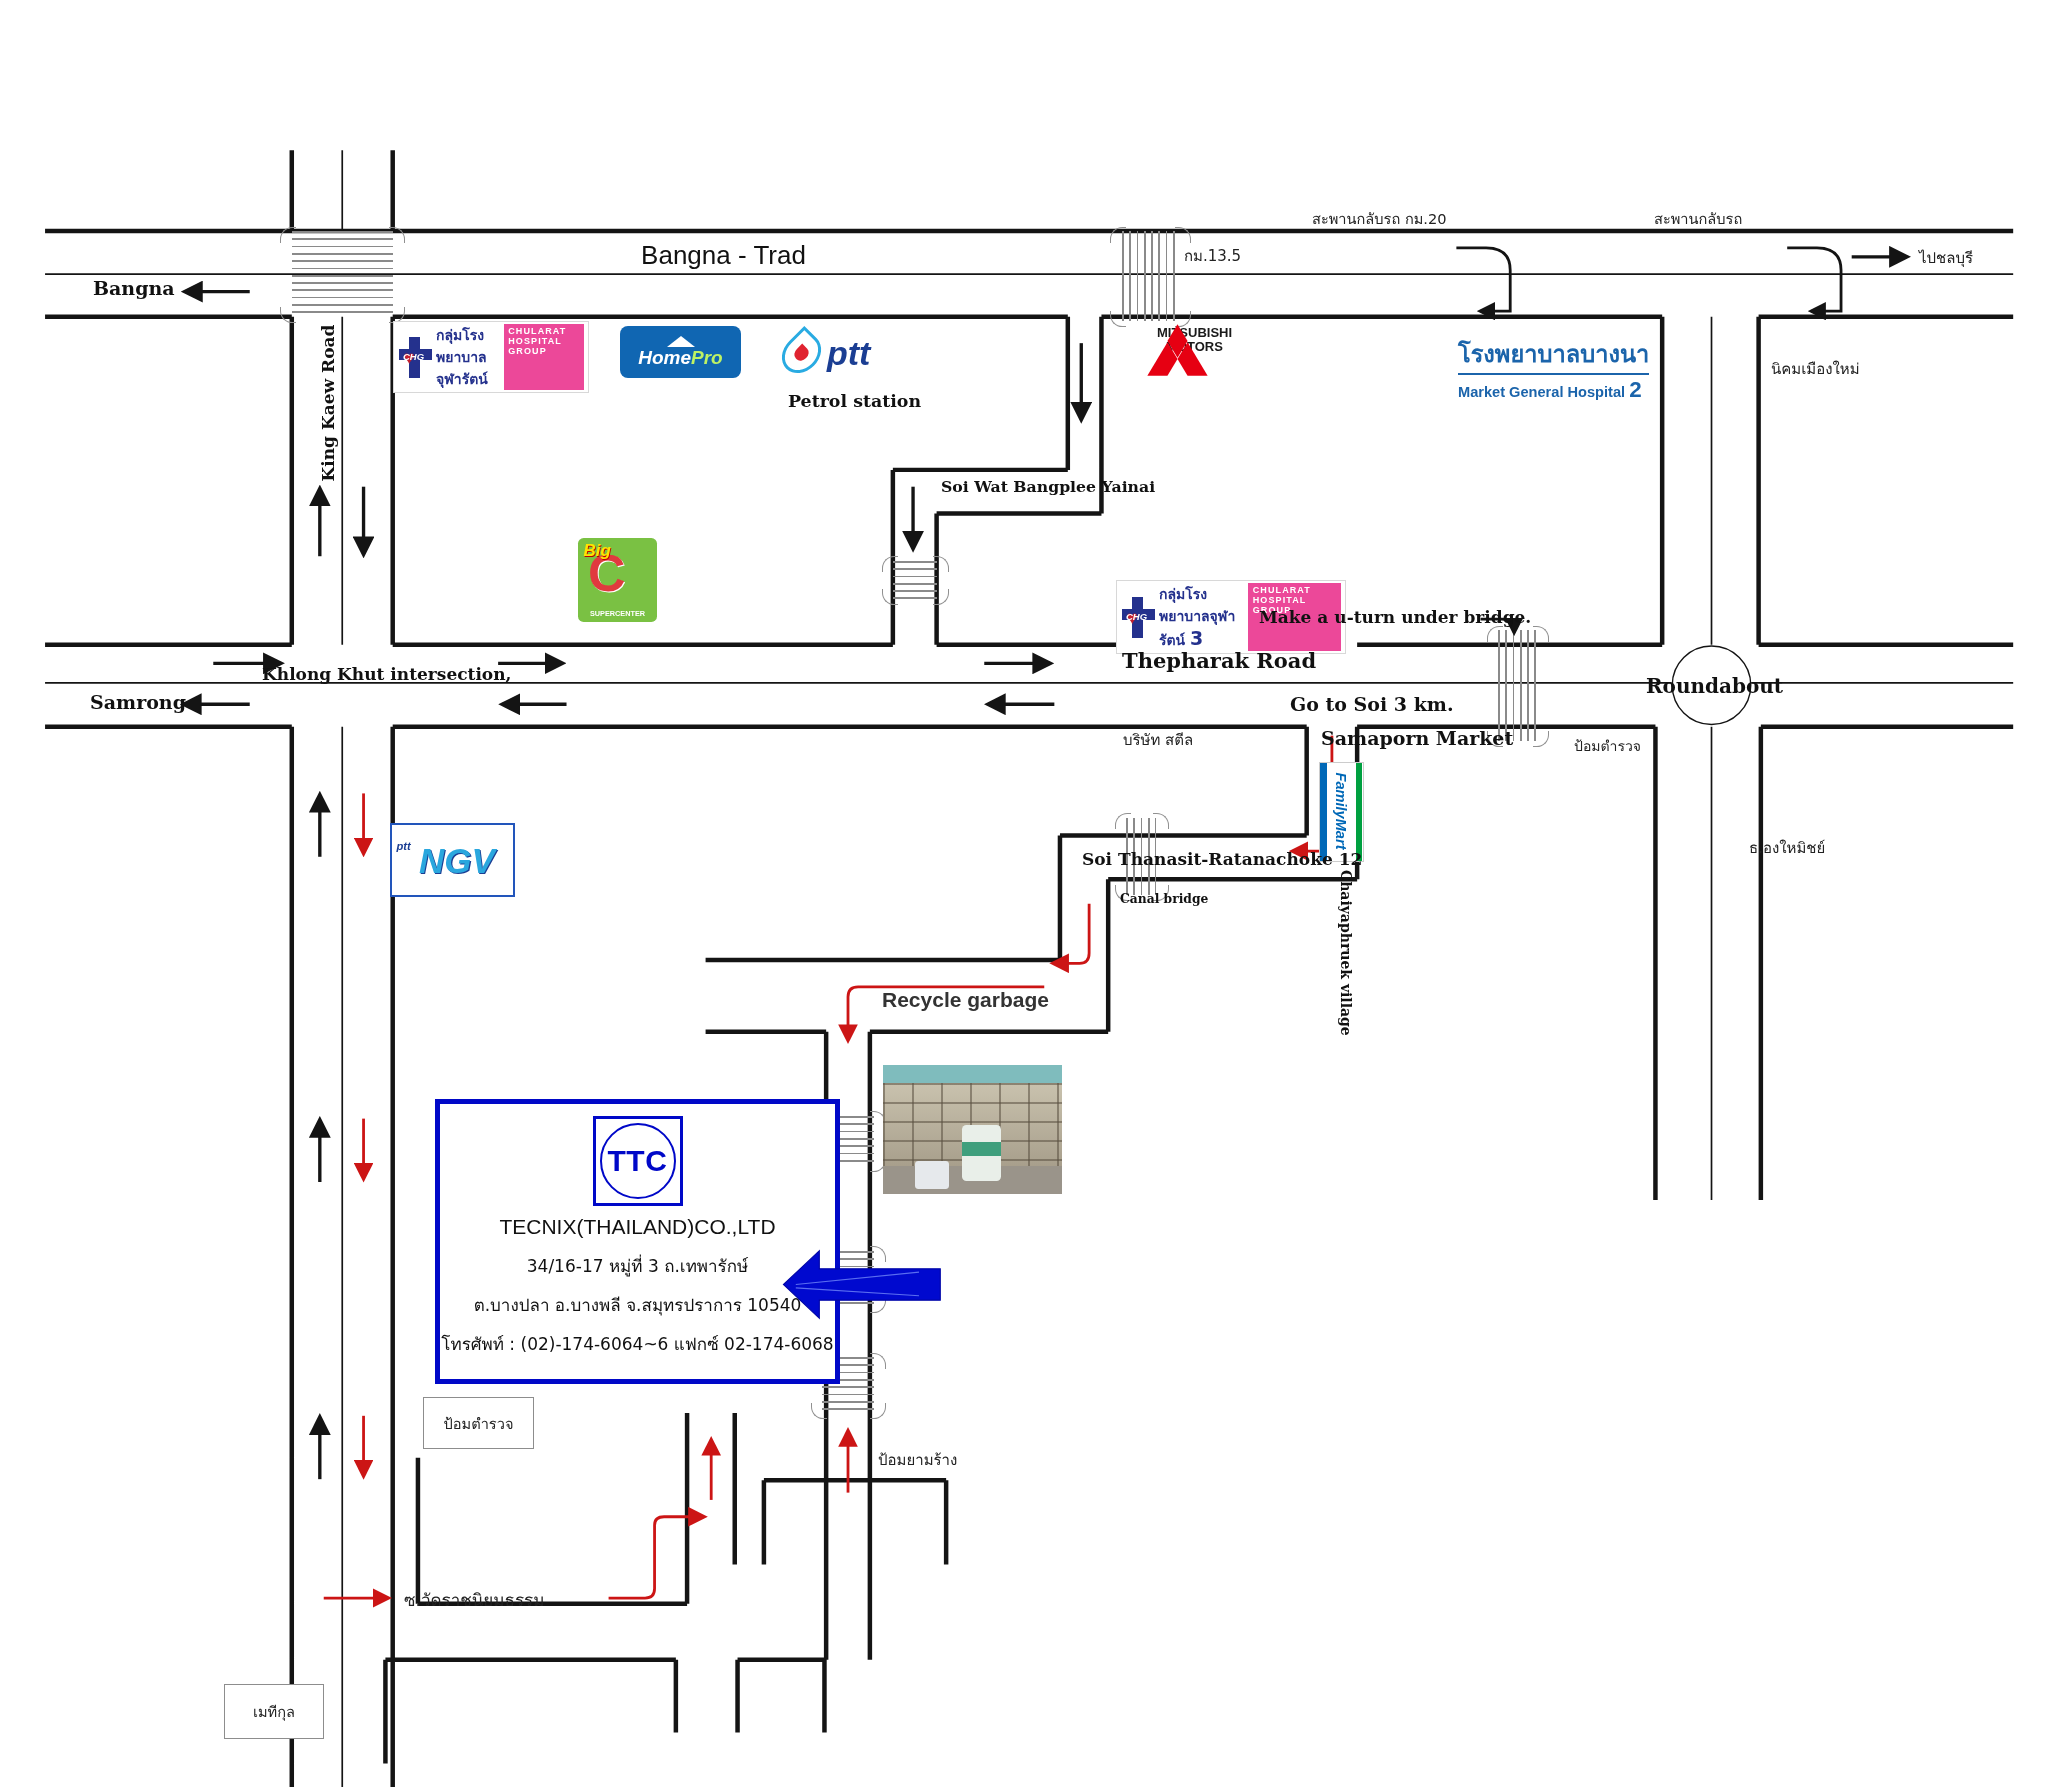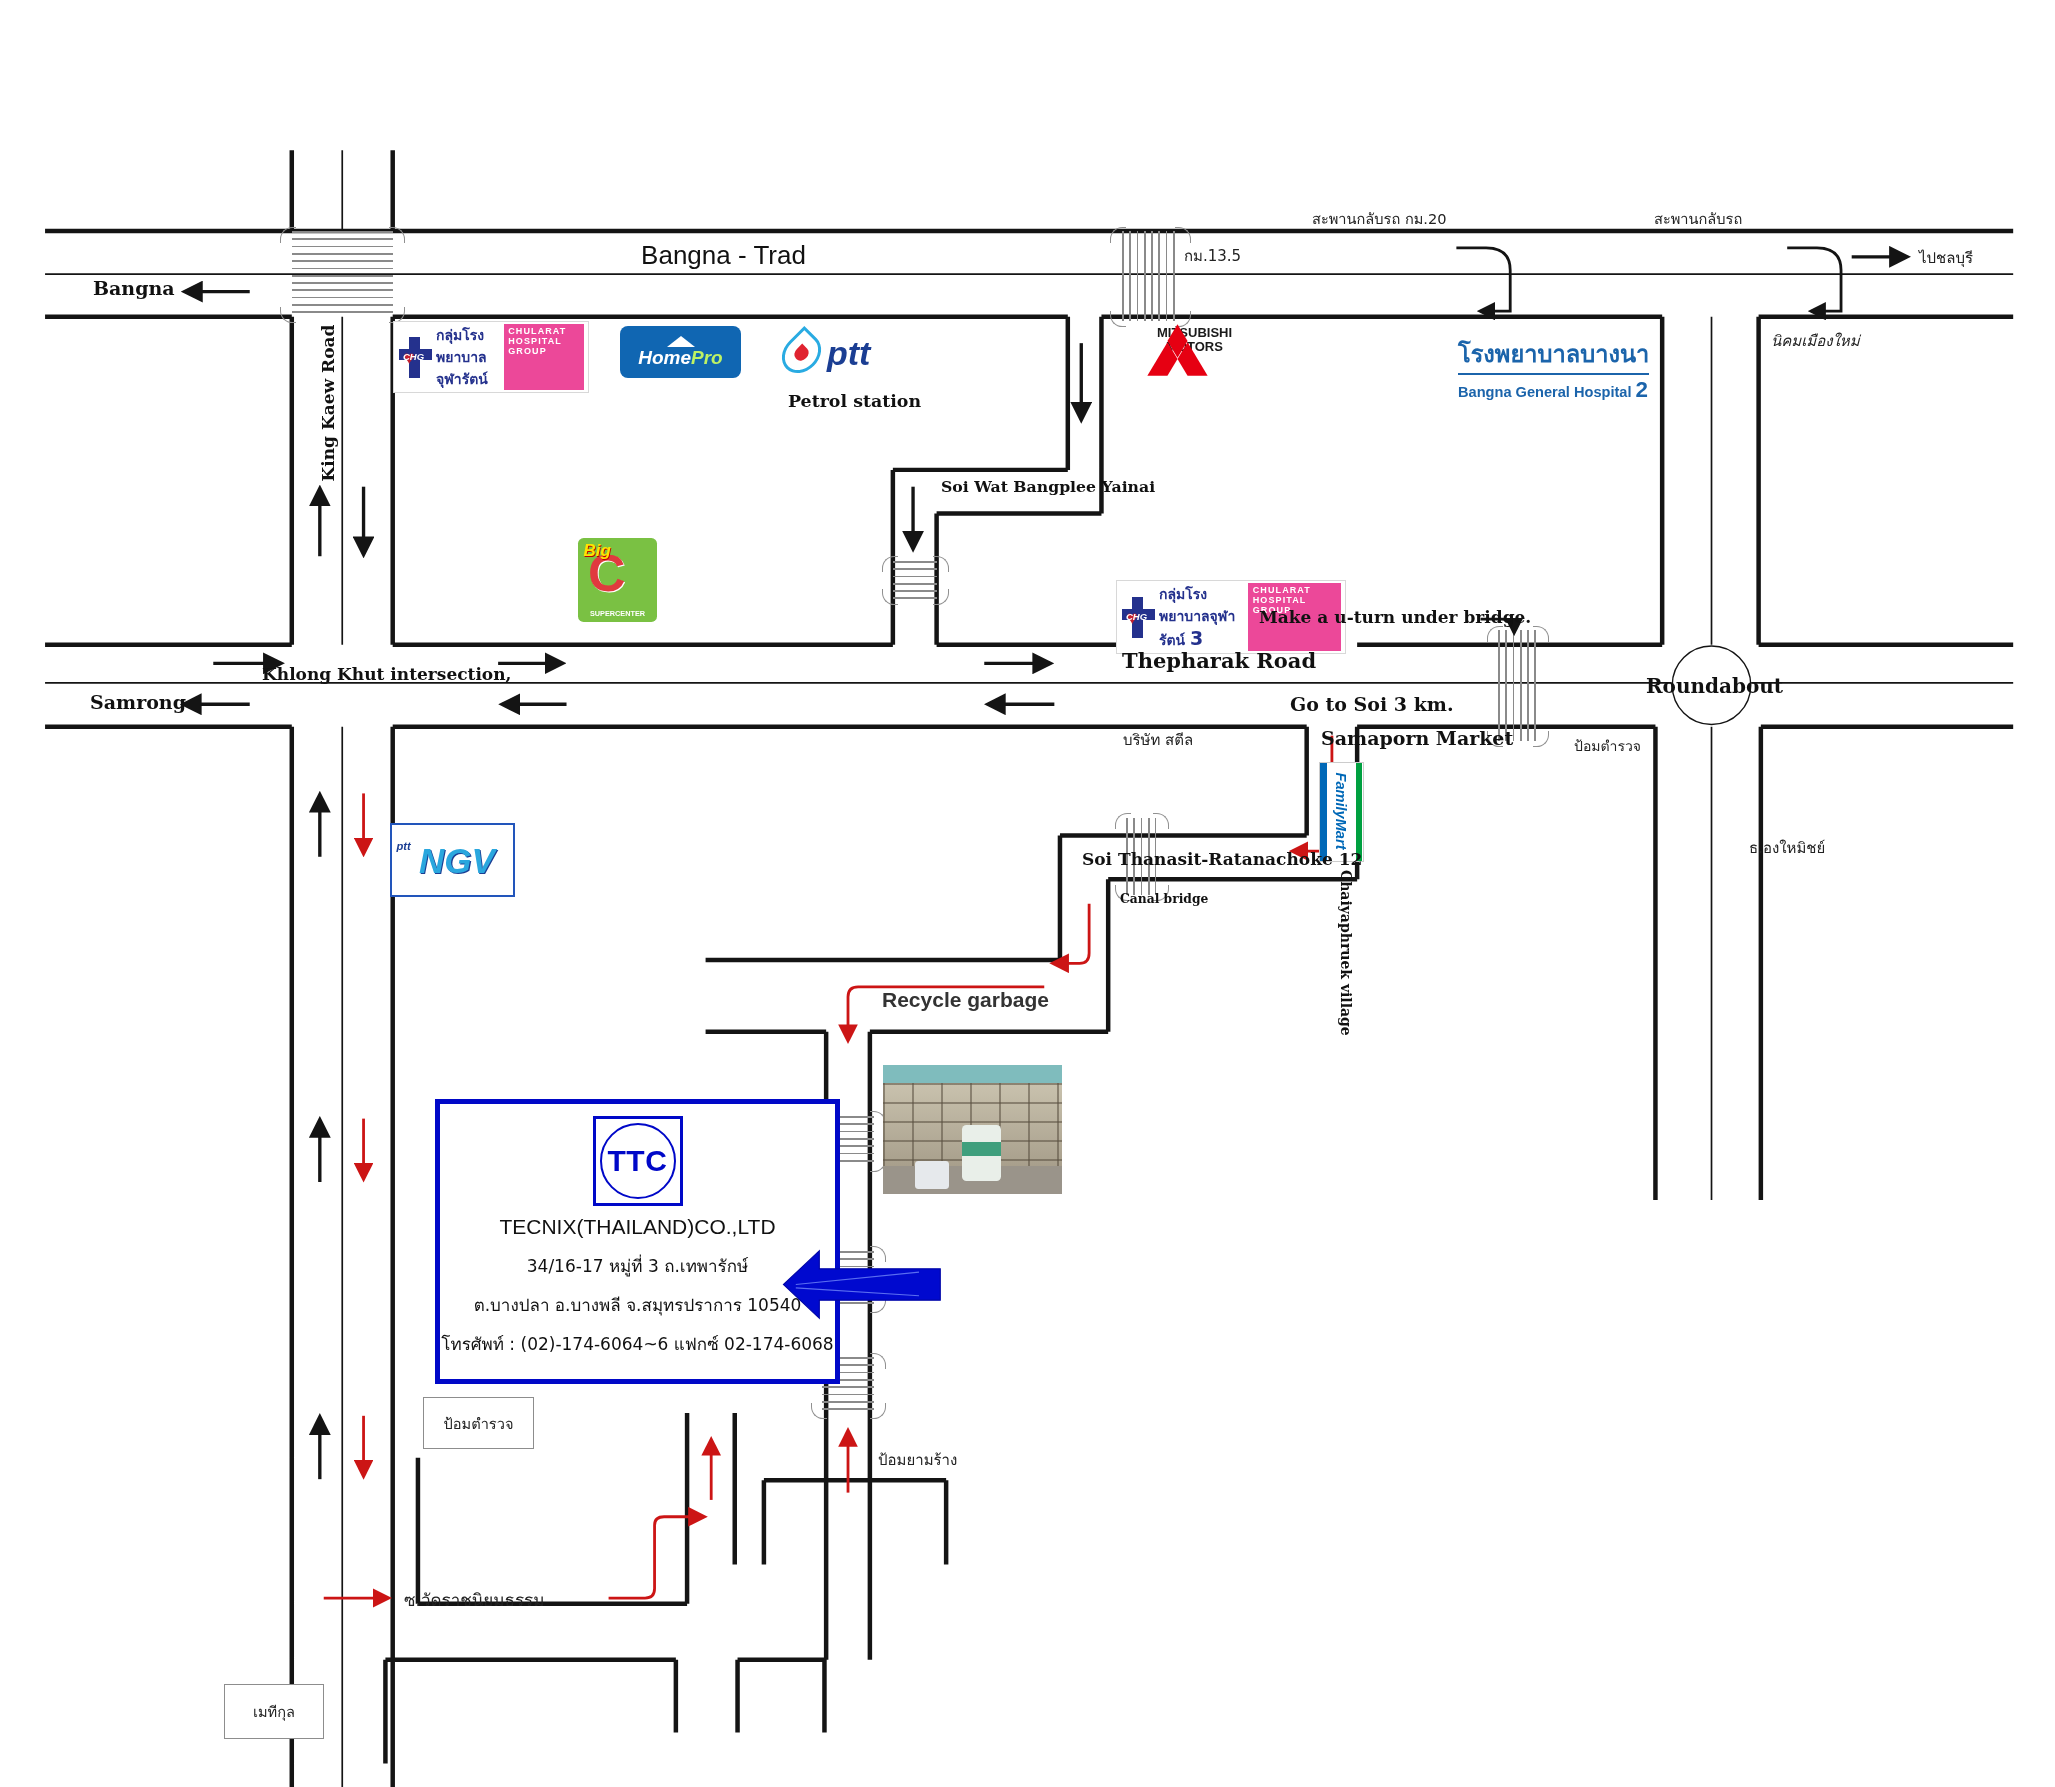--- a/index.html
+++ b/index.html
@@ -193,21 +193,21 @@
   <div class="lbl" style="left:90px;top:691px;font-size:19px;z-index:4;">Samrong</div>
   <div class="lbl rot-ccw" style="left:241px;top:393px;width:174px;text-align:center;font-size:17px;z-index:4;">King Kaew Road</div>
   <div class="lbl" style="left:262px;top:664px;font-size:17px;z-index:4;">Khlong Khut intersection,</div>
   <div class="lbl" style="left:1122px;top:648px;font-size:21px;z-index:4;">Thepharak Road</div>
   <div class="lbl" style="left:788px;top:391px;font-size:17.4px;z-index:4;">Petrol station</div>
   <div class="lbl" style="left:941px;top:477px;font-size:15.7px;z-index:4;">Soi Wat Bangplee Yainai</div>
   <div class="thai" style="left:1312px;top:207px;font-size:14.6px;z-index:4;">สะพานกลับรถ กม.20</div>
   <div class="thai" style="left:1654px;top:207px;font-size:14.6px;z-index:4;">สะพานกลับรถ</div>
   <div class="thai" style="left:1184px;top:244px;font-size:15px;z-index:4;">กม.13.5</div>
   <div class="thai" style="left:1919px;top:246px;font-size:15px;z-index:4;">ไปชลบุรี</div>
-  <div class="thai" style="left:1771px;top:329px;font-size:15px;z-index:4;font-style:italic;">นิคมเมืองใหม่</div>
+  <div class="thai" style="left:1771px;top:357px;font-size:15px;z-index:4;">นิคมเมืองใหม่</div>
   <div class="lbl" style="left:1259px;top:607px;font-size:17px;z-index:4;">Make a u-turn under bridge.</div>
   <div class="lbl" style="left:1290px;top:693px;font-size:19px;z-index:4;">Go to Soi 3 km.</div>
   <div class="lbl" style="left:1646px;top:674px;font-size:20px;z-index:4;">Roundabout</div>
   <div class="thai" style="left:1123px;top:728px;font-size:15px;z-index:4;">บริษัท สตีล</div>
   <div class="lbl" style="left:1321px;top:727px;font-size:19px;z-index:4;">Samaporn Market</div>
   <div class="thai" style="left:1574px;top:735px;font-size:14px;z-index:4;">ป้อมตำรวจ</div>
   <div class="thai" style="left:1749px;top:836px;font-size:15px;z-index:4;">ธ.องใหมิชย์</div>
   <div class="lbl rot-cw" style="left:1273px;top:935px;width:146px;text-align:center;font-size:14px;z-index:4;">Chaiyaphruek village</div>
   <div class="lbl" style="left:1082px;top:849px;font-size:17px;z-index:4;">Soi Thanasit-Ratanachoke 12</div>
   <div class="lbl" style="left:1120px;top:891px;font-size:12.3px;z-index:4;">Canal bridge</div>
@@ -286,21 +286,21 @@
       <polygon points="42,32 60,62 42,92 6,92 24,62" fill="#e60012"></polygon>
       <polygon points="78,32 114,92 78,92 60,62" fill="#e60012"></polygon>
     </svg>
     <div class="mtx"><span>MITSUBISHI</span><br>
     <span>MOTORS</span></div>
   </div>
 
   <div class="logo" id="bgh">
     <div class="t1">โรงพยาบาลบางนา</div>
     <div class="ul"></div>
-    <div class="t2"><span>Bangna General Hospital</span>
+    <div class="t2"><span>Market General Hospital</span>
     <span class="num">2</span></div>
   </div>
 
   <div class="logo" id="fammart">
     <div class="blue"></div>
     <div class="ftx">
         <span>FamilyMart</span>
       </div>
     <div class="green"></div>
   </div>

